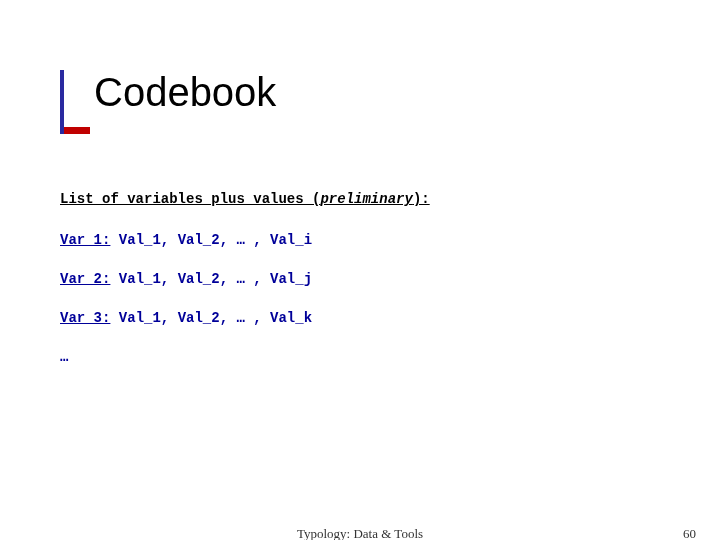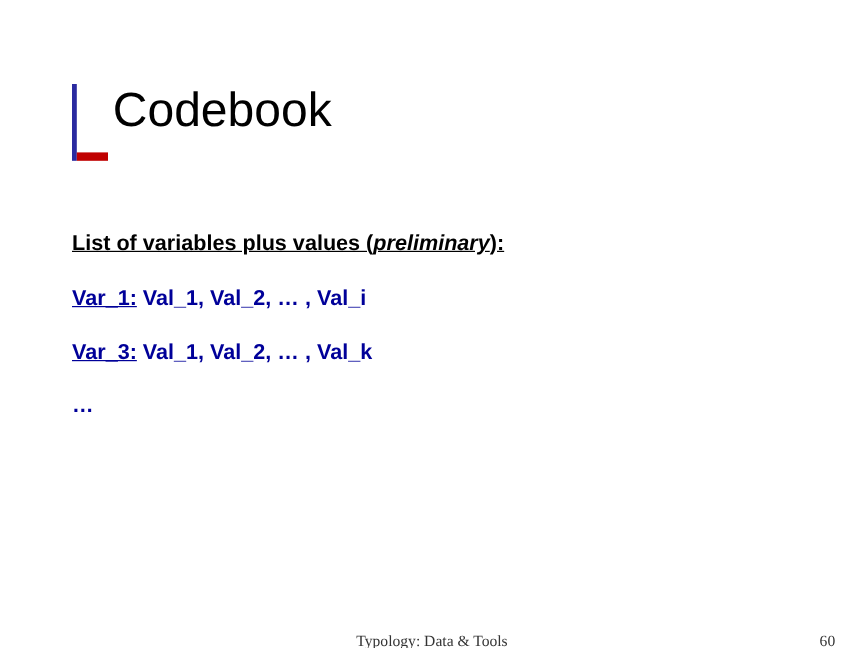--- a/index.html
+++ b/index.html
@@ -44,22 +44,23 @@
     font-weight: 400;
     line-height: 1.1;
     font-family: Verdana, Geneva, sans-serif;
     letter-spacing: 0px;
   }
   .body {
     position: absolute;
     left: 60px;
     top: 190px;
     right: 60px;
-    font-size: 18px;
+    font-size: 14px;
     line-height: 1.35;
+    font-family: Liberation Mono, monospace;
   }
   .subhead {
     font-weight: 700;
     text-decoration: underline;
     margin-bottom: 22px;
   }
   .subhead .italic {
     font-style: italic;
   }
   .row {
@@ -111,20 +112,23 @@
 
   <div class="body">
     <div class="subhead">
       <span>List of variables plus values (</span><span class="italic">preliminary</span><span>):</span>
     </div>
 
     <div class="row">
       <span class="label">Var_1:</span><span class="vals"> Val_1, Val_2, … , Val_i</span>
     </div>
     <div class="row">
+      <span class="label">Var_2:</span><span class="vals"> Val_1, Val_2, … , Val_j</span>
+    </div>
+    <div class="row">
       <span class="label">Var_3:</span><span class="vals"> Val_1, Val_2, … , Val_k</span>
     </div>
 
     <div class="ellipsis-row">…</div>
 
   </div>
 
   <div class="footer">
     <div class="footer-center">Typology: Data &amp; Tools</div>
     <div class="footer-right">60</div>

